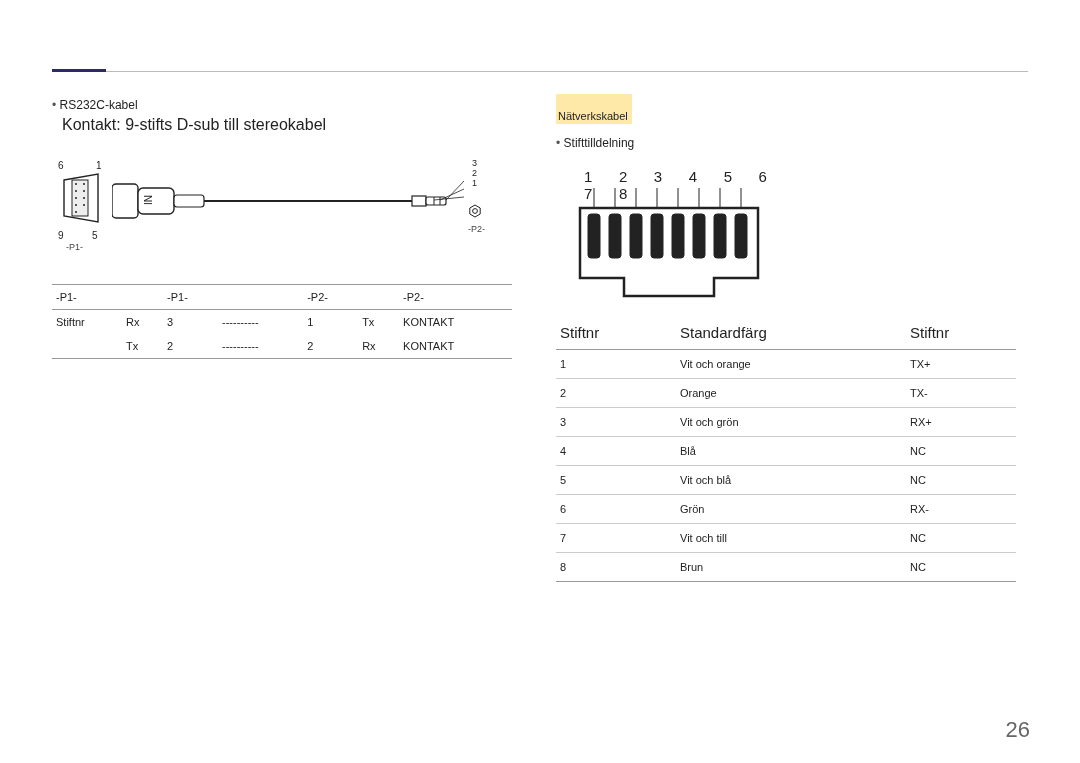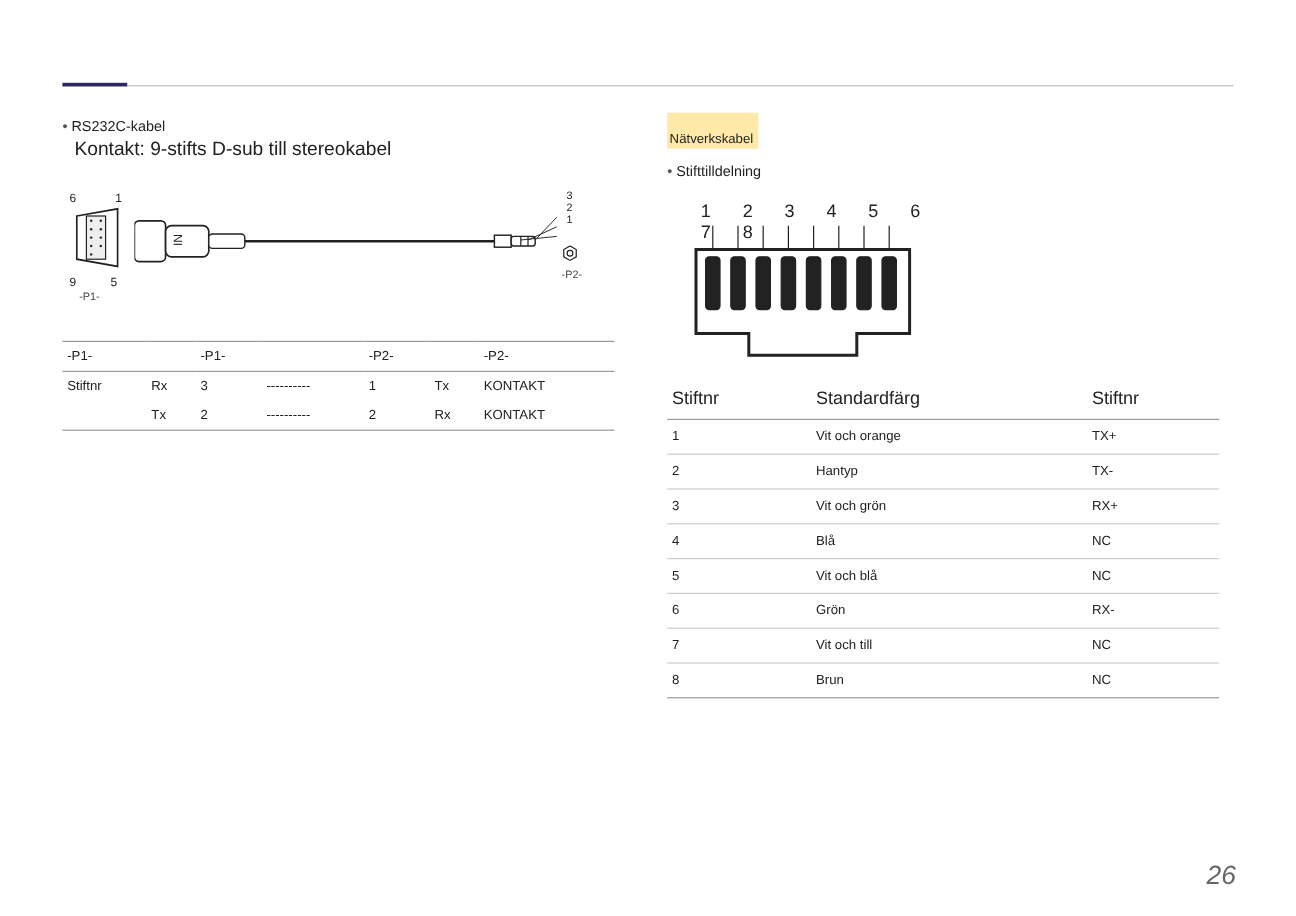--- a/index.html
+++ b/index.html
@@ -143,21 +143,20 @@
     border-bottom: 1px solid #ccc;
   }
   .ntable tr:last-child td { border-bottom: 1px solid #999; }
   .page-number {
     position: absolute;
     right: 50px;
     bottom: 20px;
     font-size: 22px;
     color: #666;
     font-weight: 300;
-    font-style: italic;
   }
 </style>
 </head>
 <body>
 
 <div class="page">
   <div class="header-rule"></div>
   <div class="header-accent"></div>
 
   <div class="left-col">
@@ -305,21 +304,21 @@
         </tr>
       </thead>
       <tbody>
         <tr>
           <td>1</td>
           <td>Vit och orange</td>
           <td>TX+</td>
         </tr>
         <tr>
           <td>2</td>
-          <td>Hantyp</td>
+          <td>Orange</td>
           <td>TX-</td>
         </tr>
         <tr>
           <td>3</td>
           <td>Vit och grön</td>
           <td>RX+</td>
         </tr>
         <tr>
           <td>4</td>
           <td>Blå</td>

